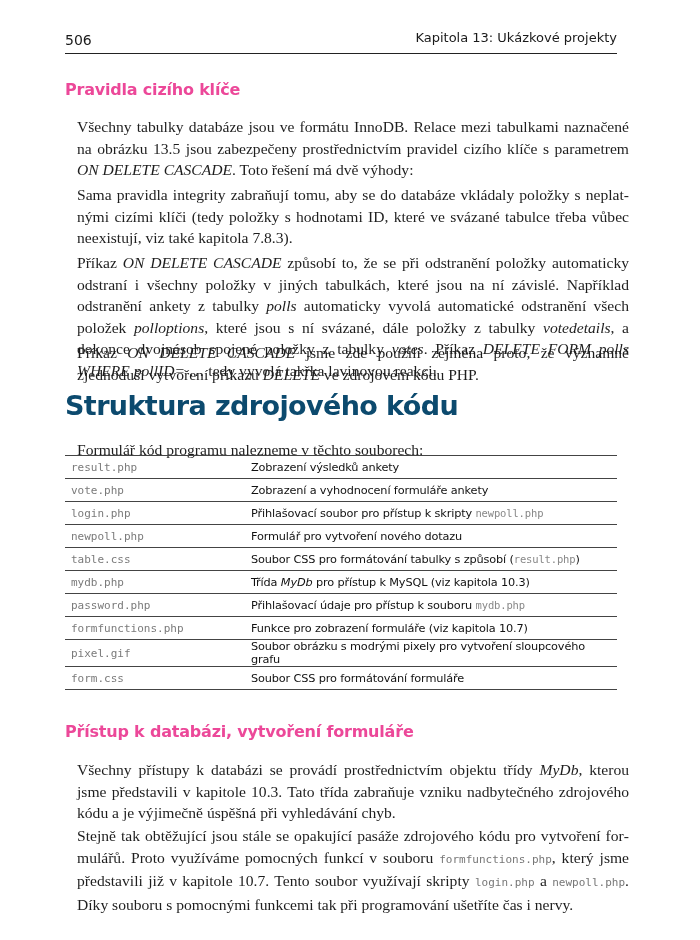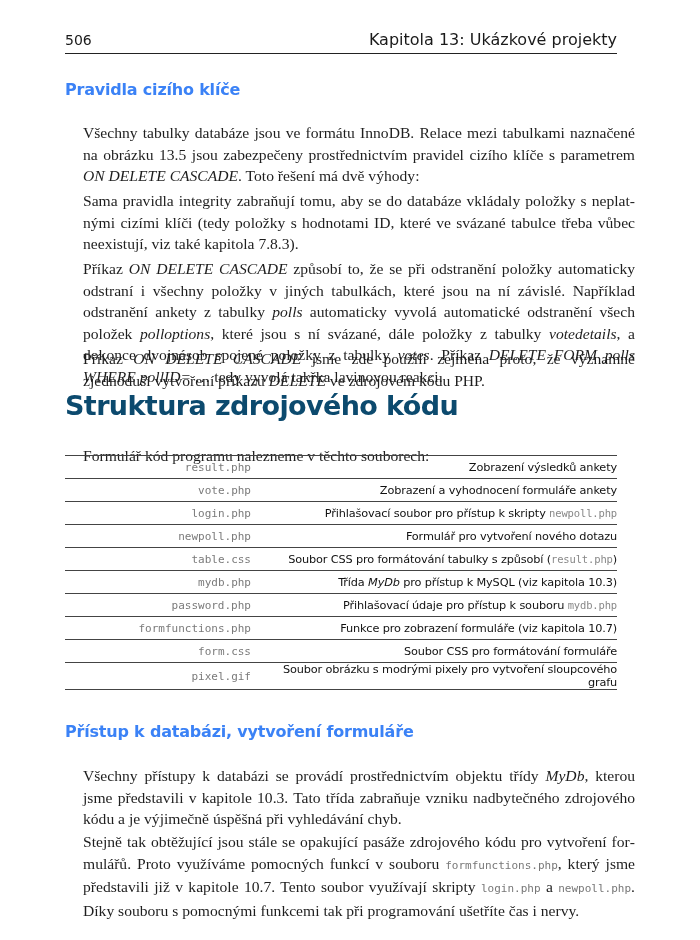--- a/index.html
+++ b/index.html
@@ -4,46 +4,45 @@
 <style>
   html, body { margin: 0; padding: 0; background: #ffffff; }
   body { width: 700px; height: 940px; position: relative; overflow: hidden; color: #1a1a1a; }
   .page { position: absolute; left: 65px; top: 0; width: 552px; }
   .running-head {
     position: absolute; top: 30px; left: 0; width: 552px; height: 23px;
     border-bottom: 1.5px solid #222;
     font-family: "DejaVu Sans", sans-serif;
   }
   .page-number { position: absolute; left: 0; top: 2px; font-size: 14px; }
-  .chapter-title { position: absolute; right: 0; top: 0px; font-size: 16px; }
+  .chapter-title { position: absolute; right: 0; top: 0px; font-size: 13px; }
   .h2 {
     position: absolute; left: 0;
     font-family: "DejaVu Sans", sans-serif; font-weight: bold;
-    font-size: 16px; letter-spacing: -0.2px; color: #3b82f6;
+    font-size: 16px; letter-spacing: -0.2px; color: #ec4899;
   }
   .h1 {
     position: absolute; left: 0;
     font-family: "DejaVu Sans", sans-serif; font-weight: bold;
     font-size: 27px; letter-spacing: -0.6px; color: #0c4a6e;
   }
   .para {
-    position: absolute; left: 0; width: 552px; margin: 18px;
+    position: absolute; left: 0; width: 552px; margin: 12px;
     font-family: "Liberation Serif", "DejaVu Serif", serif;
     font-size: 15.6px; line-height: 21.6px; text-align: justify; color: #1e1e1e;
     hyphens: manual;
   }
   .para i { font-style: italic; }
   .mono-inline {
     font-family: "DejaVu Sans Mono", "Liberation Mono", monospace;
     font-size: 11px; color: #777;
   }
   .file-table {
     position: absolute; left: 0; top: 455px; width: 552px;
     border-collapse: collapse;
-    text-align: right;
   }
   .file-table tr { height: 23px; }
   .file-table td {
     border-top: 1.3px solid #444; padding: 0 0 0 0; vertical-align: middle;
   }
   .file-table tr:last-child td { border-bottom: 1.3px solid #444; }
   .col-file {
     width: 180px; padding-left: 6px !important;
     font-family: "DejaVu Sans Mono", "Liberation Mono", monospace;
     font-size: 11px; color: #7a7a7a;
@@ -107,26 +106,26 @@
         </tr>
         <tr>
           <td class="col-file">password.php</td>
           <td class="col-desc"><span>Přihlašovací údaje pro přístup k souboru </span><span class="mono-inline">mydb.php</span></td>
         </tr>
         <tr>
           <td class="col-file">formfunctions.php</td>
           <td class="col-desc"><span>Funkce pro zobrazení formuláře (viz kapitola 10.7)</span></td>
         </tr>
         <tr>
+          <td class="col-file">pixel.gif</td>
+          <td class="col-desc"><span>Soubor obrázku s modrými pixely pro vytvoření sloupcového grafu</span></td>
+        </tr>
+        <tr>
           <td class="col-file">form.css</td>
           <td class="col-desc"><span>Soubor CSS pro formátování formuláře</span></td>
-        </tr>
-        <tr>
-          <td class="col-file">pixel.gif</td>
-          <td class="col-desc"><span>Soubor obrázku s modrými pixely pro vytvoření sloupcového grafu</span></td>
         </tr>
       </tbody>
   </table>
 
   <div class="h2" style="top:722px;">Přístup k databázi, vytvoření formuláře</div>
 
   <p class="para" style="top:747px;"><span>Všechny přístupy k databázi se provádí prostřednictvím objektu třídy </span><i>MyDb</i><span>, kterou jsme představili v kapitole 10.3. Tato třída zabraňuje vzniku nadbytečného zdrojového kódu a je výjimečně úspěšná při vyhledávání chyb.</span></p>
 
   <p class="para" style="top:813px;"><span>Stejně tak obtěžující jsou stále se opakující pasáže zdrojového kódu pro vytvoření for­mulářů. Proto využíváme pomocných funkcí v souboru </span><span class="mono-inline">formfunctions.php</span><span>, který jsme představili již v kapitole 10.7. Tento soubor využívají skripty </span><span class="mono-inline">login.php</span><span> a </span><span class="mono-inline">newpoll.php</span><span>. Díky souboru s pomocnými funkcemi tak při programování ušetříte čas i nervy.</span></p>
 

